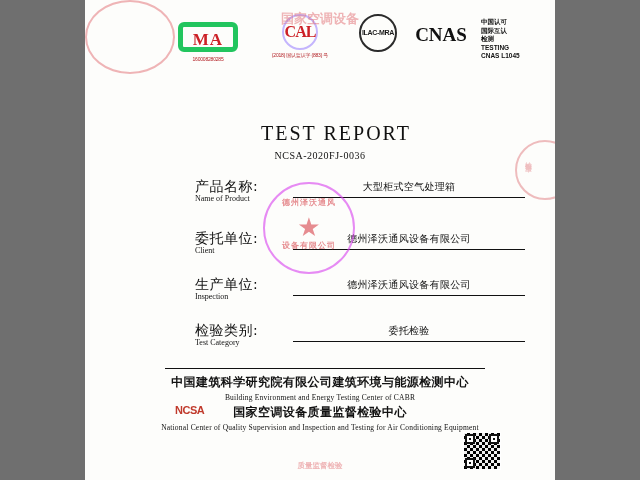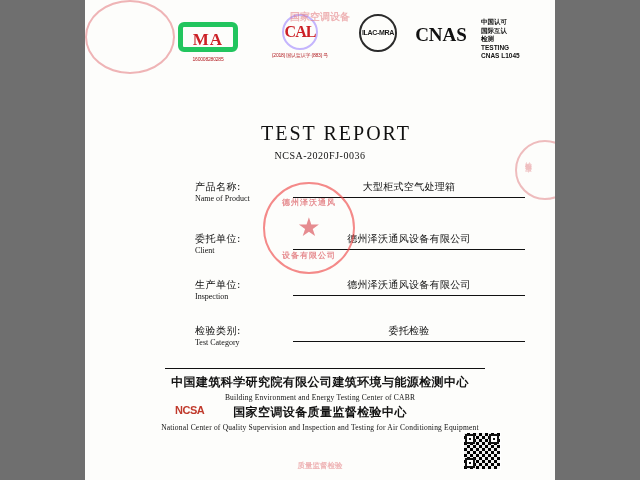--- a/index.html
+++ b/index.html
@@ -159,21 +159,21 @@
     width: 330px;
     height: 34px;
   }
   .field .labels {
     position: absolute;
     left: 0; top: 0;
     width: 108px;
   }
   .field .lab-cn {
     font-family: "DejaVu Sans", sans-serif;
-    font-size: 10px;
+    font-size: 14px;
     color: #111;
     letter-spacing: 0.5px;
     line-height: 13px;
   }
   .field .lab-en {
     font-family: "Liberation Serif", serif;
     font-size: 8px;
     color: #111;
     line-height: 11px;
   }
@@ -232,21 +232,21 @@
     font-size: 11px;
     font-weight: bold;
     color: #c0392b;
     letter-spacing: -0.5px;
   }
 
   
   .seal {
     position: absolute;
     border-radius: 50%;
-    border: 2px solid #ef4444;
+    border: 2px solid #d946ef;
     opacity: 0.62;
     box-sizing: border-box;
   }
   .seal .star {
     position: absolute;
     left: 50%; top: 50%;
     transform: translate(-50%,-50%);
     color: #d8484f;
     font-size: 26px;
     line-height: 1;
@@ -258,32 +258,32 @@
   #seal-main .curve {
     position: absolute;
     left: 0; right: 0;
     text-align: center;
     font-size: 8px;
     color: #d8484f;
     font-family: "DejaVu Sans", sans-serif;
     font-weight: bold;
   }
   #seal-main .c1 { top: 13px; letter-spacing: 1px; }
-  #seal-main .c2 { bottom: 11px; letter-spacing: 1px; }
+  #seal-main .c2 { bottom: 21px; letter-spacing: 1px; }
 
   #seal-bottom {
     left: 192px; top: 330px;
     width: 86px; height: 70px;
     border-radius: 50%;
     border: 2px solid #e06b70;
     opacity: 0.5;
   }
   #seal-bottom .c1 {
     position: absolute; left:0; right:0; top: 10px;
-    text-align: center; font-size: 10px;
+    text-align: center; font-size: 13px;
     color:#e06b70; font-family:"DejaVu Sans", sans-serif; font-weight: bold;
   }
   #seal-bottom .c2 {
     position: absolute; left:0; right:0; bottom: 9px;
     text-align: center; font-size: 7.5px;
     color:#e06b70; font-family:"DejaVu Sans", sans-serif; font-weight: bold;
   }
 
   
   #seal-edge {

